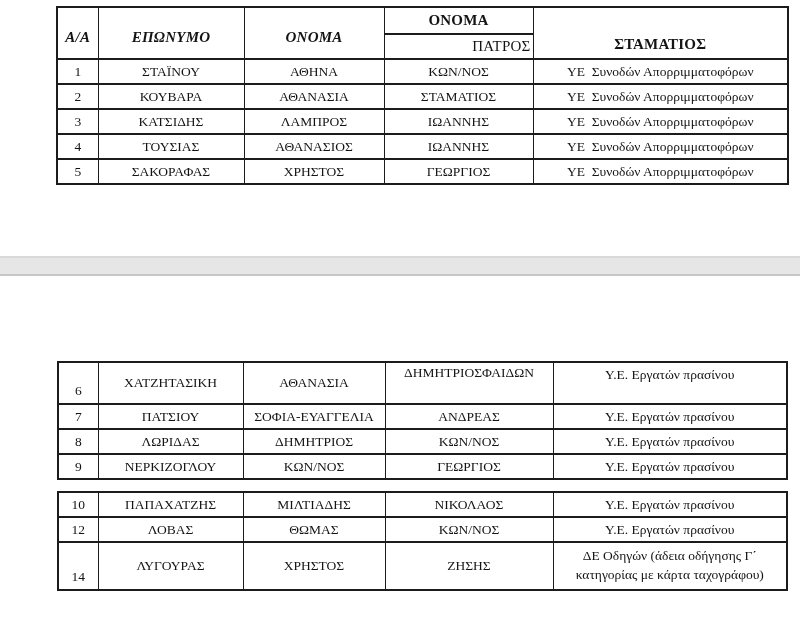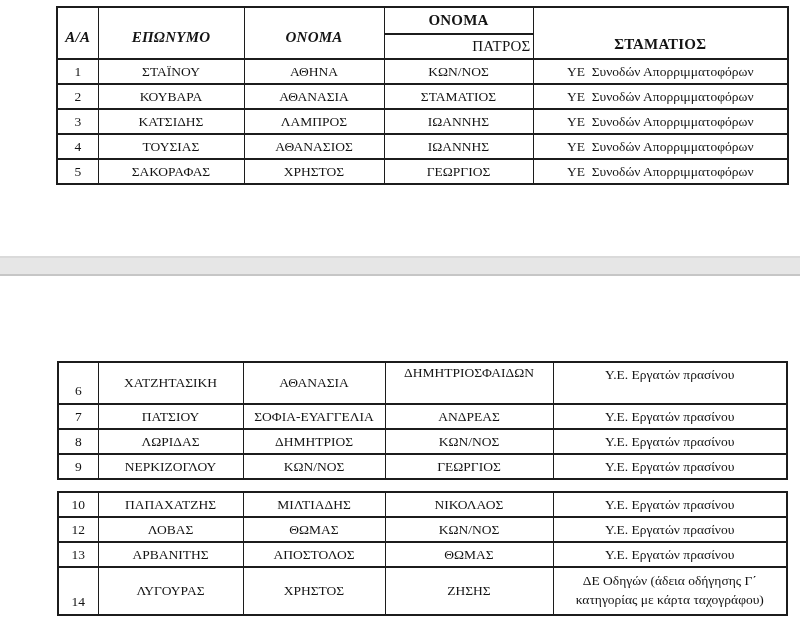--- a/index.html
+++ b/index.html
@@ -183,27 +183,20 @@
           <td class="c-specialty">Υ.Ε. Εργατών πρασίνου</td>
         </tr>
         <tr>
           <td class="c-num">12</td>
           <td class="c-surname">ΛΟΒΑΣ</td>
           <td class="c-name">ΘΩΜΑΣ</td>
           <td class="c-father">ΚΩΝ/ΝΟΣ</td>
           <td class="c-specialty">Υ.Ε. Εργατών πρασίνου</td>
         </tr>
         <tr>
-          <td class="c-num">13</td>
-          <td class="c-surname">ΑΡΒΑΝΙΤΗΣ</td>
-          <td class="c-name">ΑΠΟΣΤΟΛΟΣ</td>
-          <td class="c-father">ΘΩΜΑΣ</td>
-          <td class="c-specialty">Υ.Ε. Εργατών πρασίνου</td>
-        </tr>
-        <tr>
           <td class="c-num">14</td>
           <td class="c-surname">ΛΥΓΟΥΡΑΣ</td>
           <td class="c-name">ΧΡΗΣΤΟΣ</td>
           <td class="c-father">ΖΗΣΗΣ</td>
           <td class="c-specialty">ΔΕ Οδηγών (άδεια οδήγησης Γ΄ κατηγορίας με κάρτα ταχογράφου)</td>
         </tr>
       </tbody>
   </table>
 
 </div>

